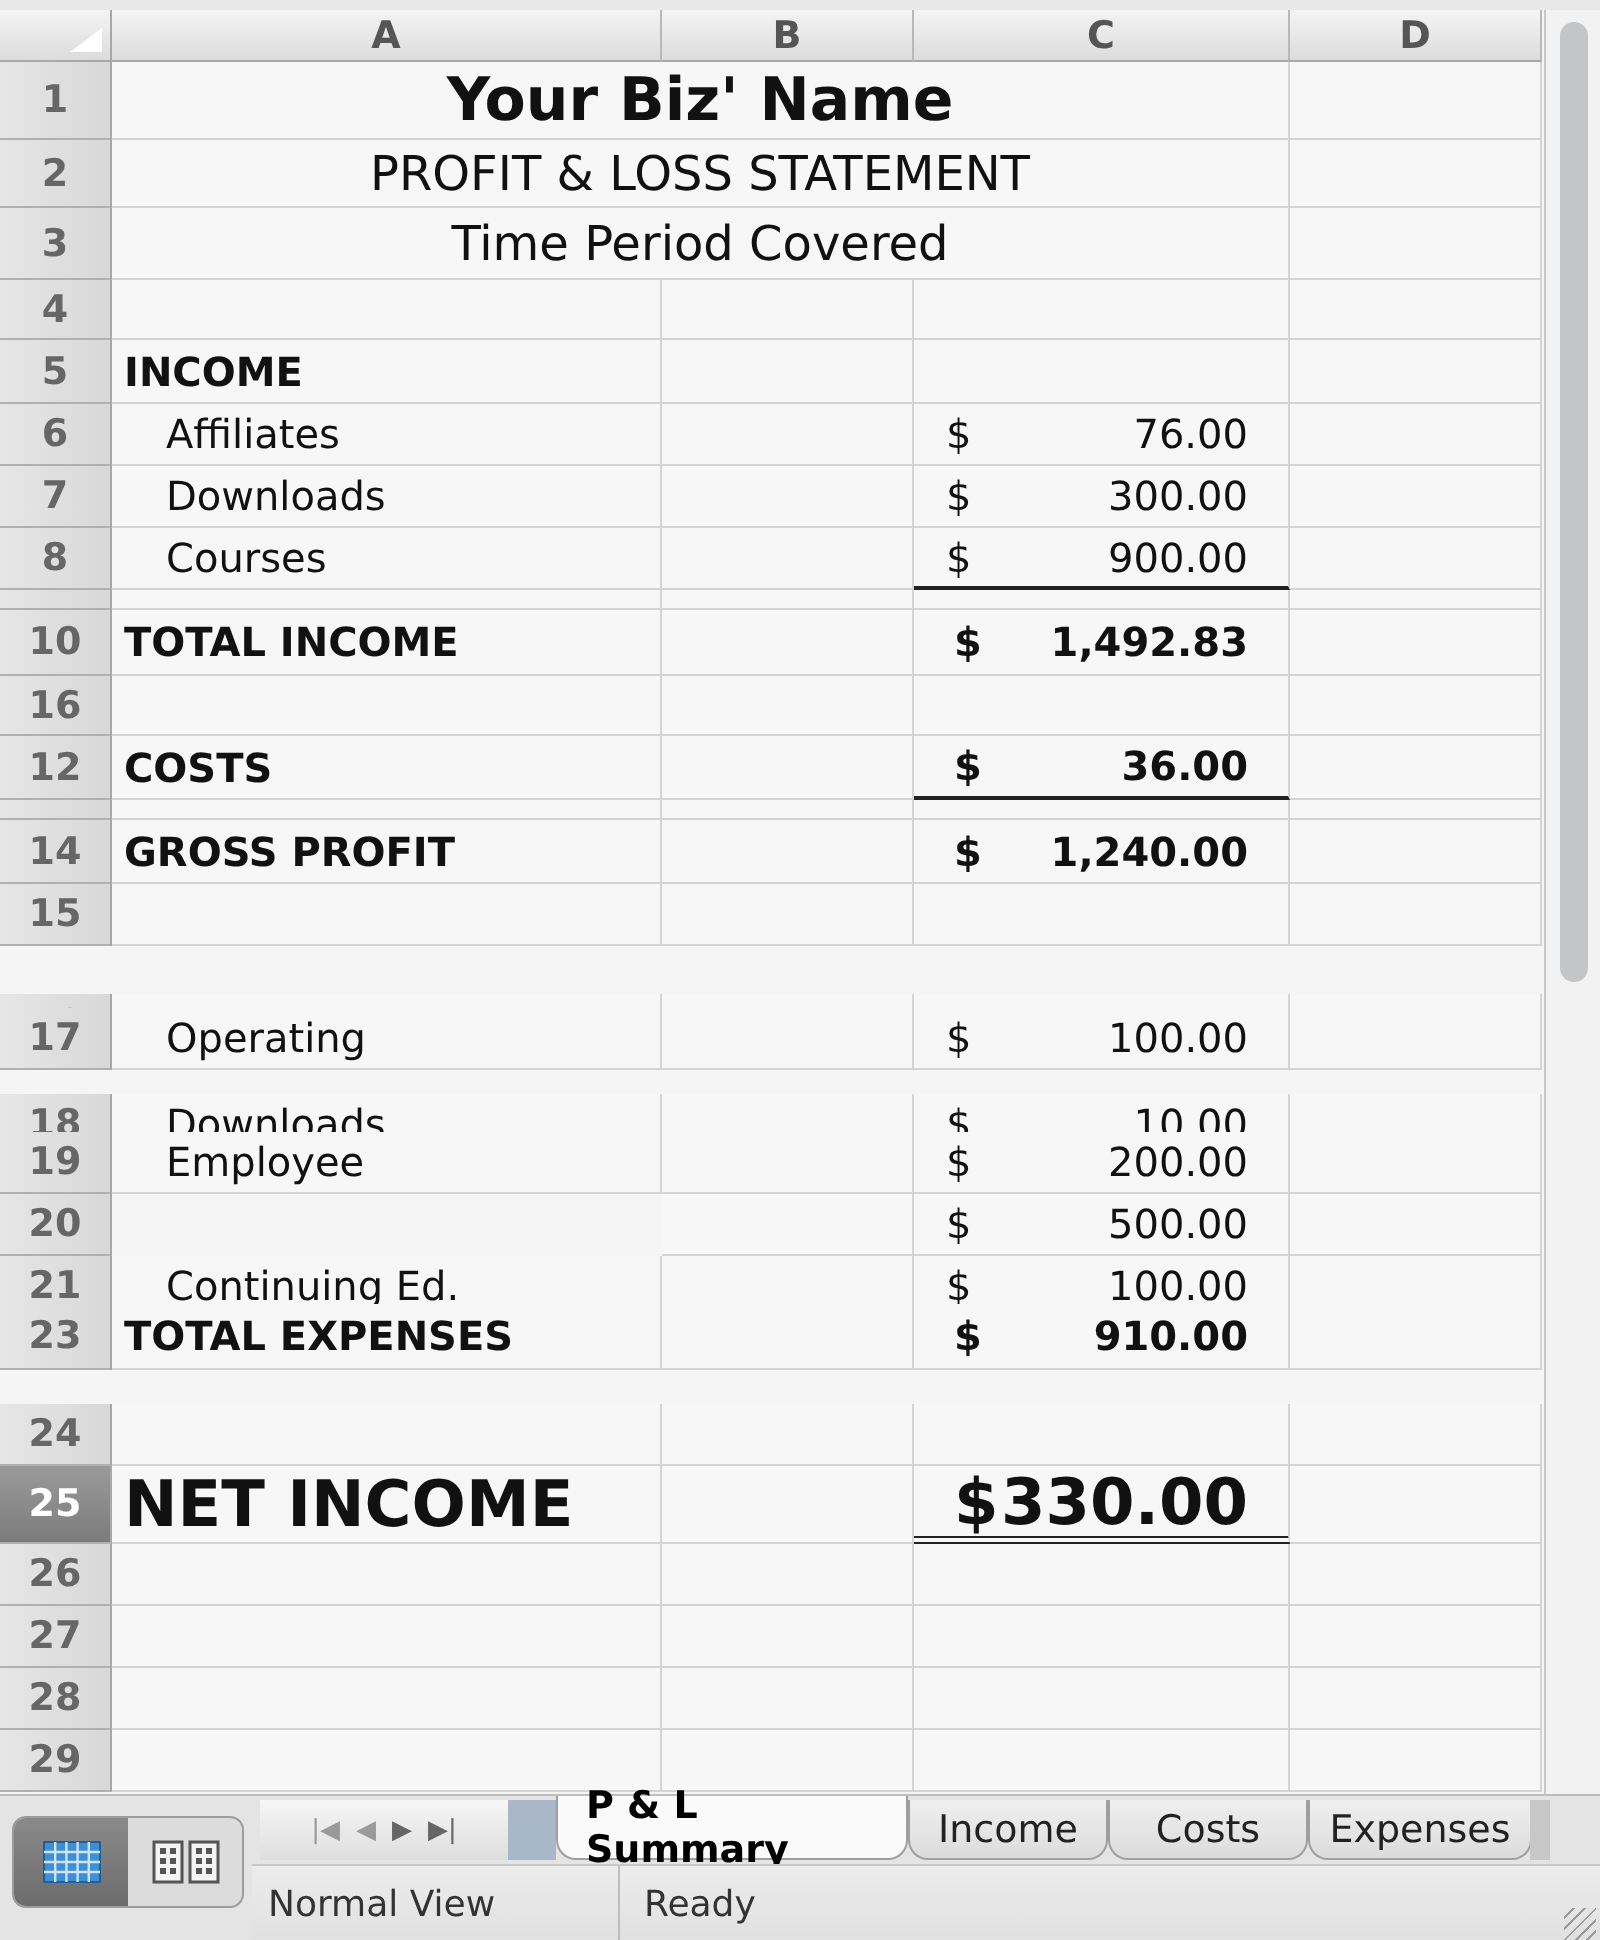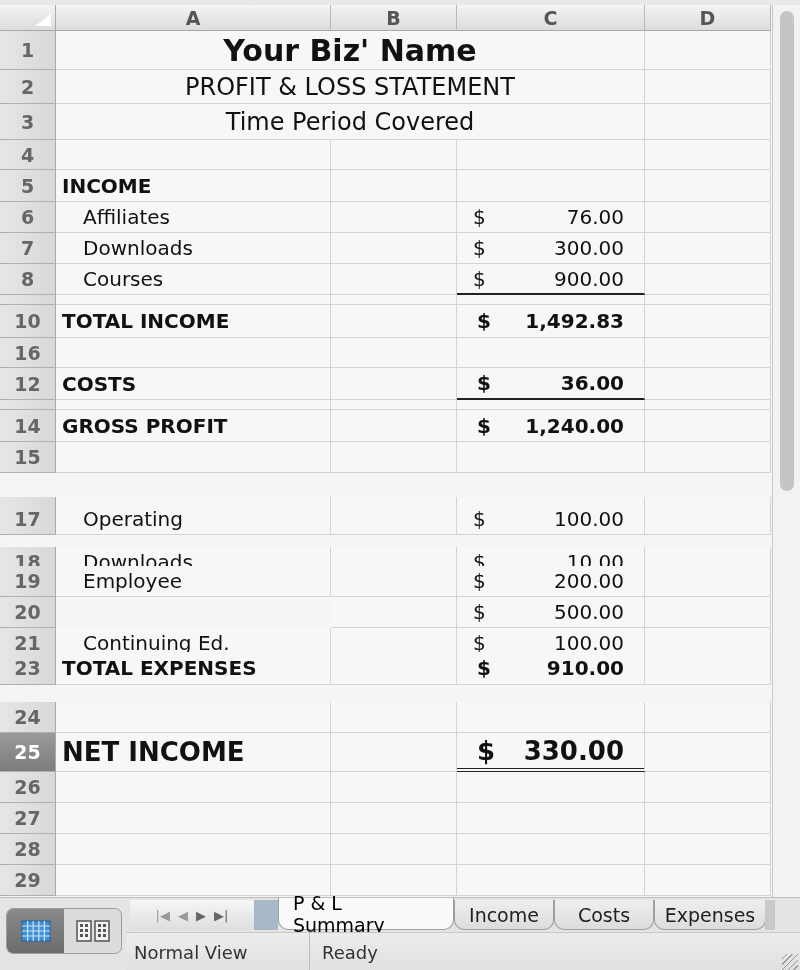--- a/index.html
+++ b/index.html
@@ -20,32 +20,32 @@
   .bold{font-weight:bold;}
   .indent{padding-left:27px;}
   .lbl{padding-left:6px;}
   .money{justify-content:space-between;padding:0 20px 0 16px;}
   .money.bold{padding-left:20px;}
   .uline{border-bottom:2px solid #222;}
   .dline{border-bottom:4px double #222;}
   .hiddenrow .rowhdr{font-size:6px;color:#999;}
   .title1{font-size:30px;font-weight:bold;}
   .title2{font-size:24px;}
-  .netinc{font-size:26px;}
+  .netinc{font-size:32px;}
   .scroll{position:absolute;left:772px;top:5px;width:28px;height:892px;background:#f2f2f2;border-left:1px solid #c8c8c8;}
   .thumb{position:absolute;left:7px;top:6px;width:14px;height:480px;background:#c3c5c6;border-radius:8px;}
   .bottom{position:absolute;left:0;top:897px;width:800px;height:73px;background:#e4e4e4;border-top:1px solid #bdbdbd;}
   .viewbtns{position:absolute;left:6px;top:10px;width:114px;height:44px;border-radius:7px;background:#dcdcdc;border:1px solid #9c9c9c;overflow:hidden;display:flex;}
   .viewbtn{width:57px;height:44px;display:flex;align-items:center;justify-content:center;}
   .viewbtn.on{background:linear-gradient(#8a8a8a,#6c6c6c);}
   .tabnav{position:absolute;left:130px;top:2px;width:124px;height:30px;background:linear-gradient(#f6f6f6,#dedede);display:flex;align-items:center;justify-content:center;gap:8px;color:#9a9a9a;font-size:13px;}
   .tabgap{position:absolute;left:254px;top:2px;width:24px;height:30px;background:#a9b8c8;}
   .tabs{position:absolute;left:278px;top:0;height:34px;display:flex;}
   .tab{height:30px;margin-top:2px;padding:0 14px;background:linear-gradient(#efefef,#dcdcdc);border:1px solid #9e9e9e;border-top:none;border-radius:0 0 10px 10px;box-sizing:border-box;font-size:19px;color:#222;display:flex;align-items:center;}
-  .tab.active{background:#fafafa;font-weight:normal;color:#000;height:32px;margin-top:0;}
+  .tab.active{background:#fafafa;font-weight:bold;color:#000;height:32px;margin-top:0;}
   .tabs-end{position:absolute;left:765px;top:2px;width:10px;height:30px;background:#c8c8c8;}
   .status{position:absolute;left:126px;top:34px;width:674px;height:39px;display:flex;border-top:1px solid #c8c8c8;background:linear-gradient(#ececec,#e0e0e0);}
   .status .seg{height:39px;display:flex;align-items:center;font-size:18px;color:#333;box-sizing:border-box;border-right:1px solid #bdbdbd;}
   .grip{position:absolute;right:2px;bottom:2px;width:16px;height:16px;background:repeating-linear-gradient(135deg,transparent 0 3px,#9a9a9a 3px 4px);}
 </style>
 </head>
 <body>
 
 <div class="sheet">
   <div class="corner"></div>

